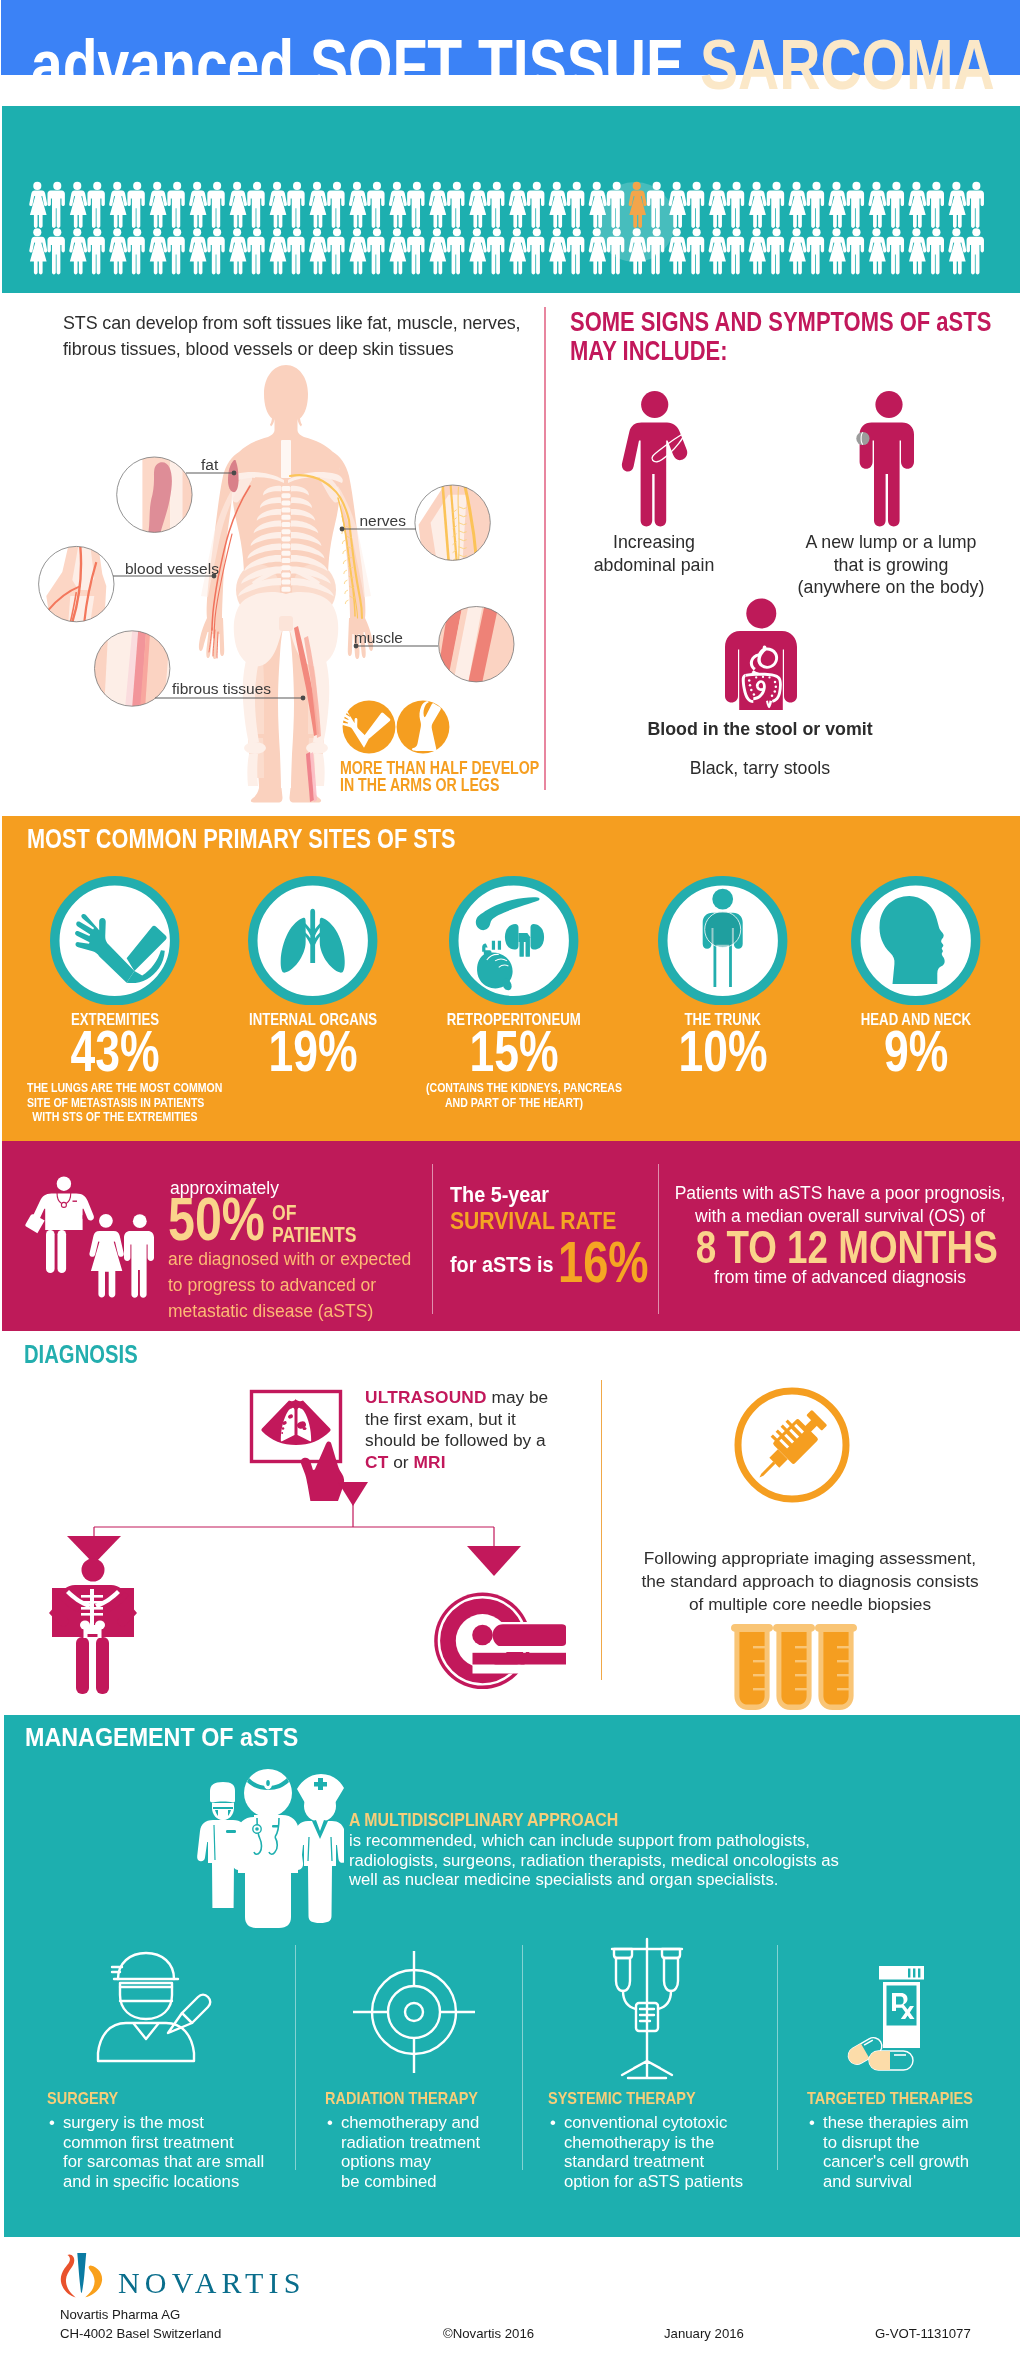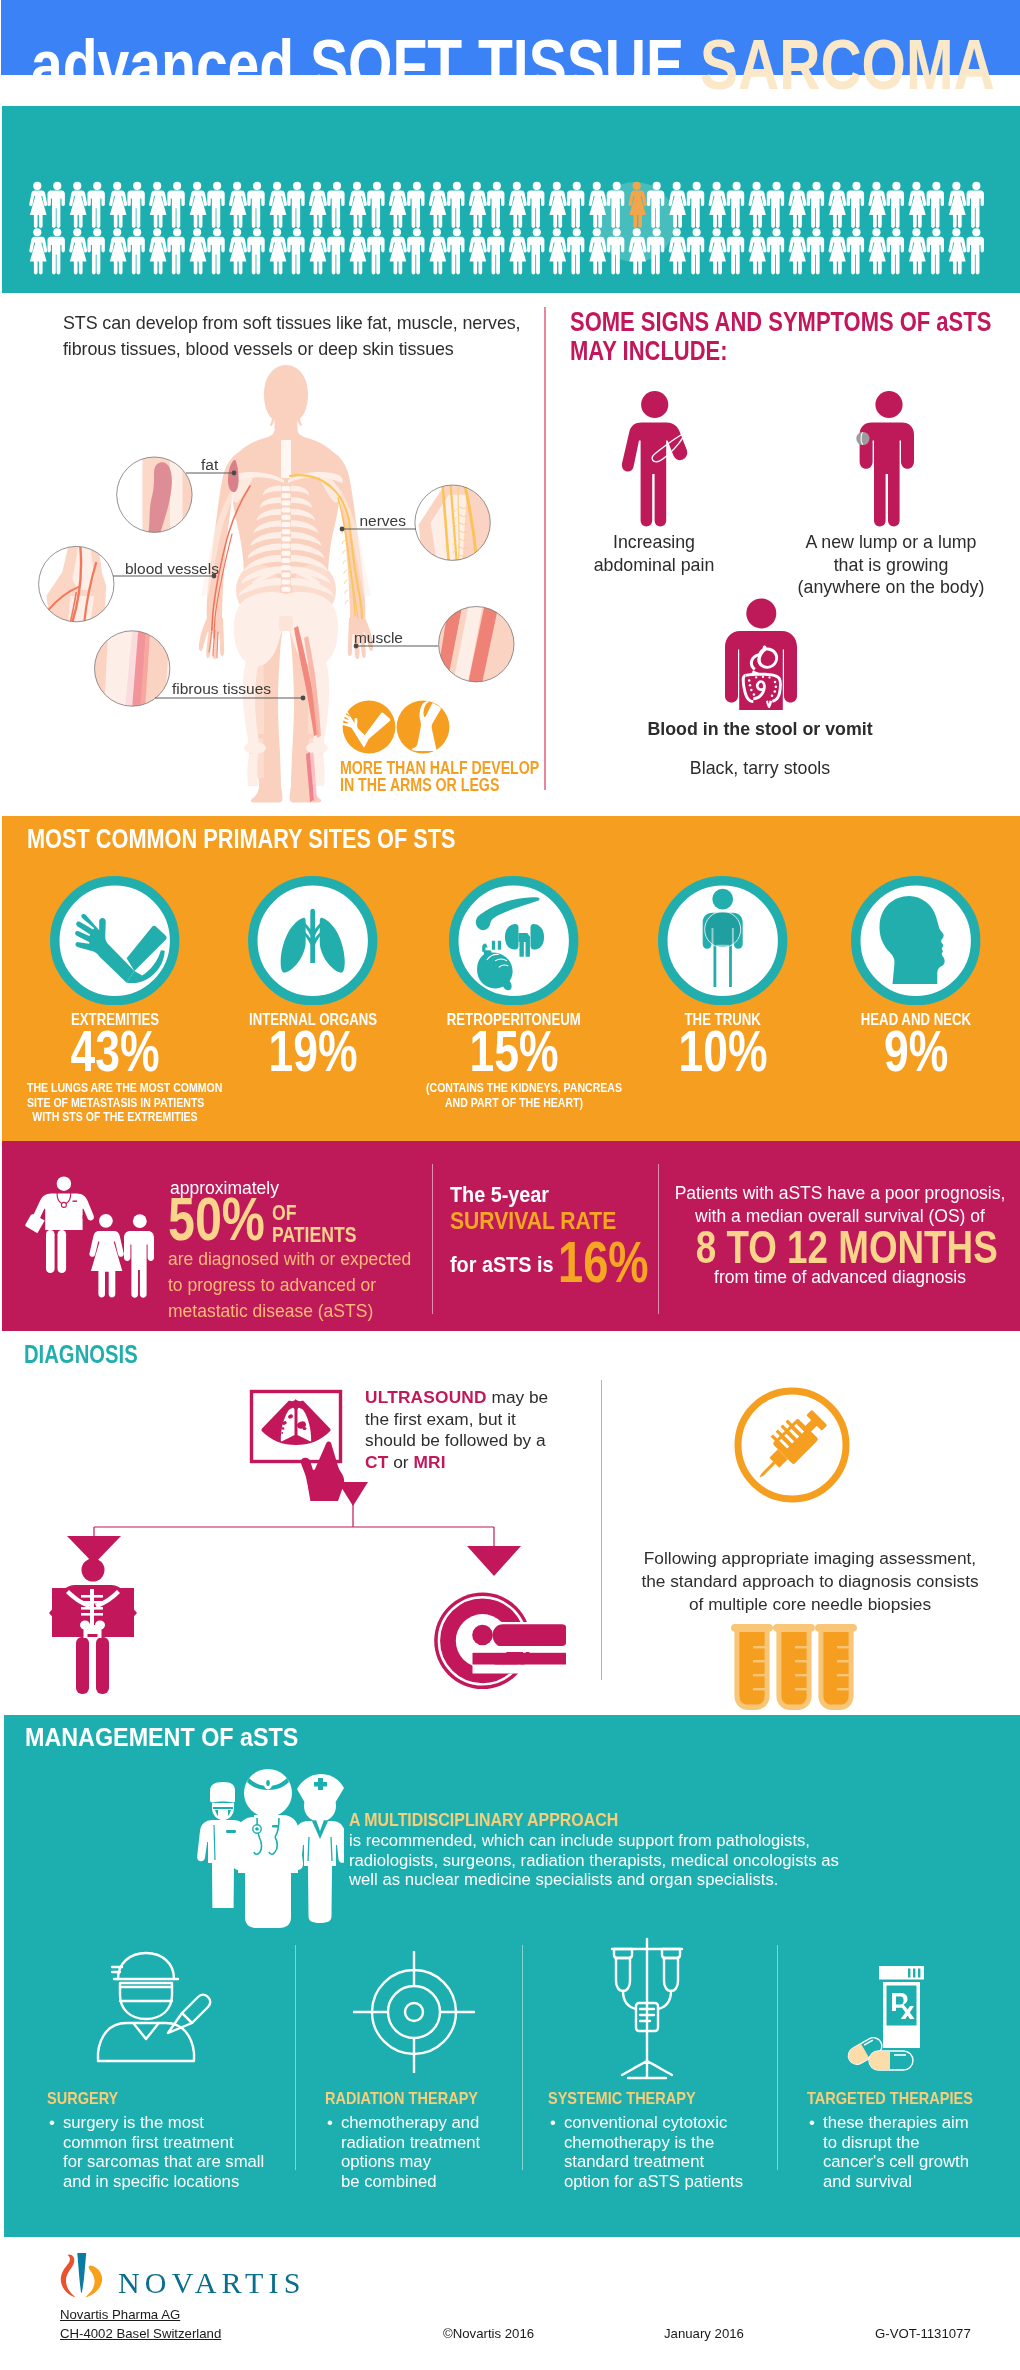--- a/index.html
+++ b/index.html
@@ -1180,20 +1180,20 @@
       </div>
   </div>
 
   <svg class="abs" style="left:58px;top:2252px;" width="56" height="50" viewBox="0 0 56 50">
     <path d="M11.4,2.5 C12.2,2.4 14.6,3.1 15.6,5.2 C17.1,8.3 16.0,12.2 13.6,15.6 C10.2,20.3 8.3,23.5 8.0,27.5 C7.6,32.9 10.2,38.8 15.0,43.0 L17.6,45.4 C12.5,44.0 8.0,40.5 5.4,36.2 C2.6,31.6 2.0,26.4 3.8,21.8 C5.2,18.1 7.7,15.0 9.5,12.6 C11.5,10.0 12.2,8.0 11.8,6.2 C11.5,4.6 10.5,3.5 9.4,3.0 Z" fill="#E9522C"></path>
     <path d="M32.2,13.5 C33.2,13.4 36.8,14.4 39.8,17.2 C43.0,20.2 44.6,24.4 44.0,28.8 C43.4,33.4 40.6,37.8 36.4,41.0 C33.5,43.2 30.4,44.6 27.3,45.3 L30.2,42.6 C34.5,38.6 36.7,33.6 36.6,29.0 C36.4,24.7 34.4,21.0 32.0,18.2 C30.6,16.5 30.3,15.2 31.0,14.2 Z" fill="#F9A01B"></path>
     <path d="M19.3,1.0 L28.2,1.0 L26.4,22.0 C26.0,27.0 25.2,33.0 24.3,38.2 C24.0,40.0 23.7,41.0 23.4,41.0 C23.1,41.0 22.9,40.0 22.7,38.2 C22.1,33.0 21.4,27.0 21.0,22.0 Z" fill="#0A7BA3"></path>
   </svg>
   <div id="novartis-word">NOVARTIS</div>
 
-  <div class="footer-txt" style="left:60px;top:2305px;text-decoration:underline;">
+  <div class="footer-txt" style="left:60px;top:2305px;">
     <span>Novartis Pharma AG</span><br>
     <span>CH-4002 Basel Switzerland</span>
   </div>
   <div class="footer-txt" style="left:443px;top:2324px;">©Novartis 2016</div>
   <div class="footer-txt" style="left:664px;top:2324px;">January 2016</div>
   <div class="footer-txt" style="left:875px;top:2324px;">G-VOT-1131077</div>
 </div>
 
 </body></html>

